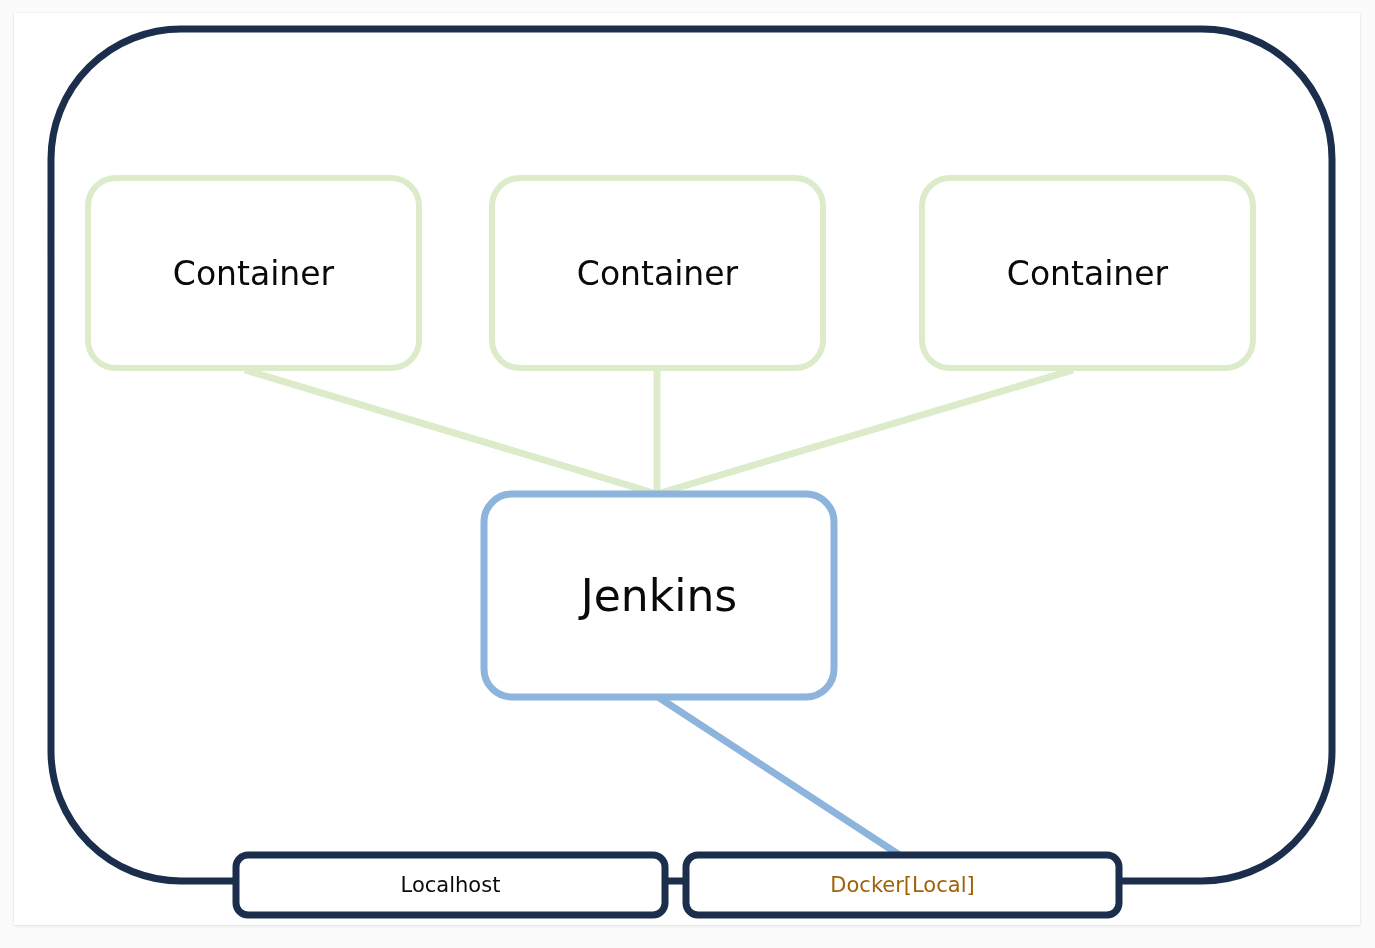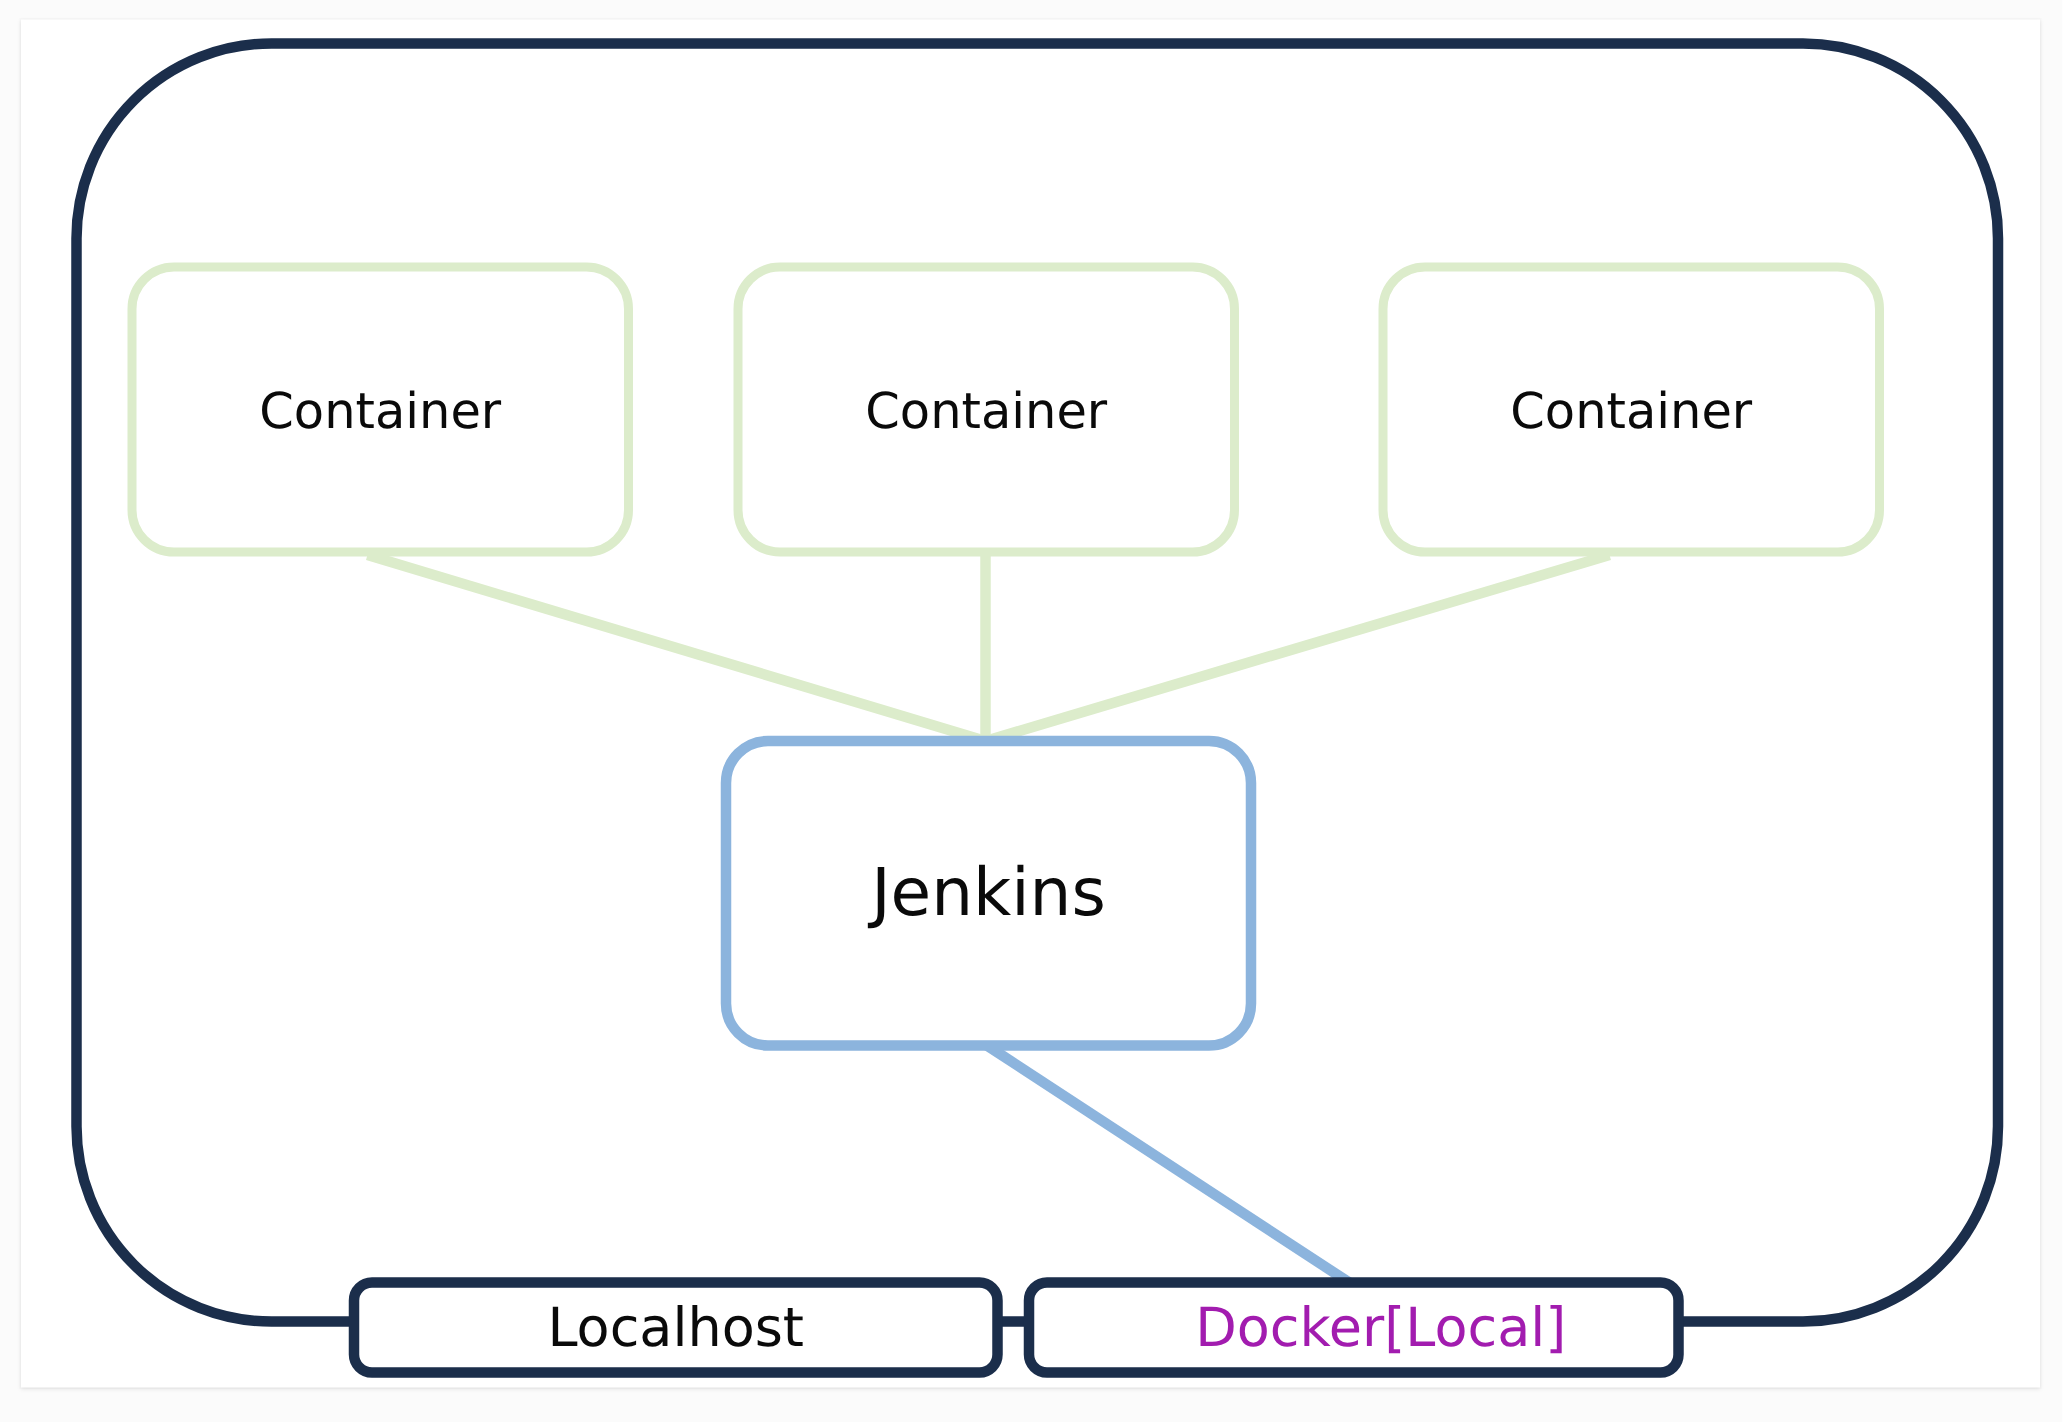--- a/index.html
+++ b/index.html
@@ -36,21 +36,21 @@
     position: absolute;
     display: flex;
     align-items: center;
     justify-content: center;
     color: #0a0a0a;
     white-space: nowrap;
     pointer-events: none;
   }
   .label-container { font-size: 33px; }
   .label-jenkins   { font-size: 44px; }
-  .label-host      { font-size: 36px; text-align: right; }
+  .label-host      { font-size: 21px; text-align: right; }
 </style>
 </head>
 <body>
 
 <div id="screen">
   <div id="card"></div>
 
   <svg id="canvas" viewBox="0 0 1375 948" xmlns="http://www.w3.org/2000/svg">
 
     <rect id="boundary-rect" fill="none" stroke-linejoin="round" x="51" y="29" width="1281" height="852" rx="130" ry="130" stroke="#1b2e4b" stroke-width="7"></rect>
@@ -71,15 +71,15 @@
         <rect x="686" y="855" width="433" height="60" rx="12" ry="12" fill="#ffffff" stroke="#1b2e4b" stroke-width="7"></rect>
       </g>
   </svg>
 
   <div id="labels-layer">
       <div class="node-label label-container" style="left: 88px; top: 178px; width: 331px; height: 190px; color: rgb(10, 10, 10);">Container</div>
       <div class="node-label label-container" style="left: 492px; top: 178px; width: 331px; height: 190px; color: rgb(10, 10, 10);">Container</div>
       <div class="node-label label-container" style="left: 922px; top: 178px; width: 331px; height: 190px; color: rgb(10, 10, 10);">Container</div>
       <div class="node-label label-jenkins" style="left: 484px; top: 494px; width: 350px; height: 203px; color: rgb(10, 10, 10);">Jenkins</div>
       <div class="node-label label-host" style="left: 236px; top: 855px; width: 429px; height: 60px; color: rgb(10, 10, 10);">Localhost</div>
-      <div class="node-label label-host" style="left: 704px; top: 855px; width: 433px; height: 60px; color: #a21caf;">Docker[Local]</div>
+      <div class="node-label label-host" style="left: 686px; top: 855px; width: 433px; height: 60px; color: #a16207;">Docker[Local]</div>
     </div>
 </div>
 
 </body></html>

